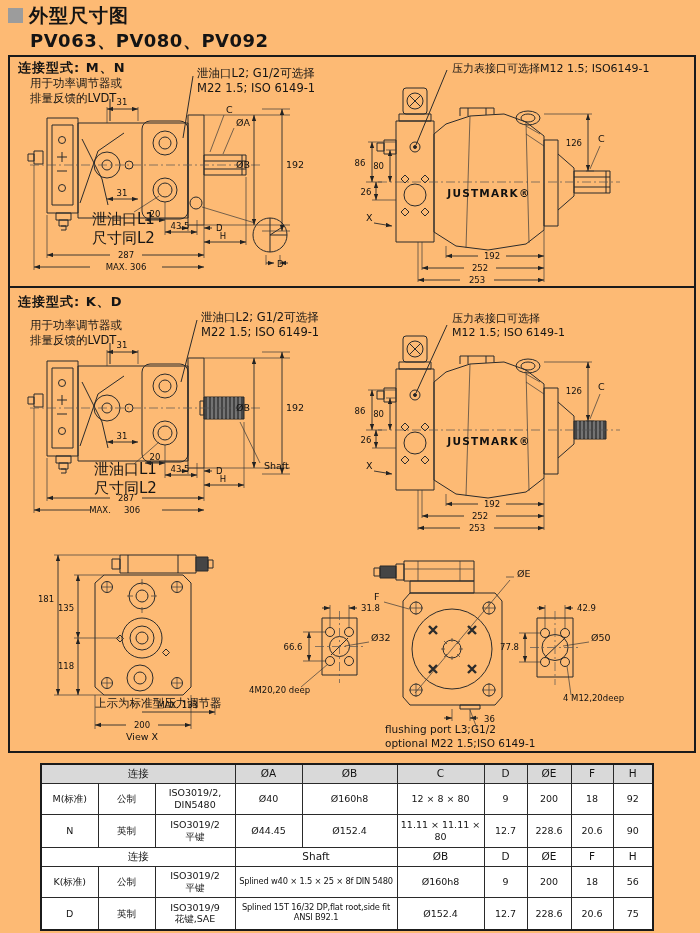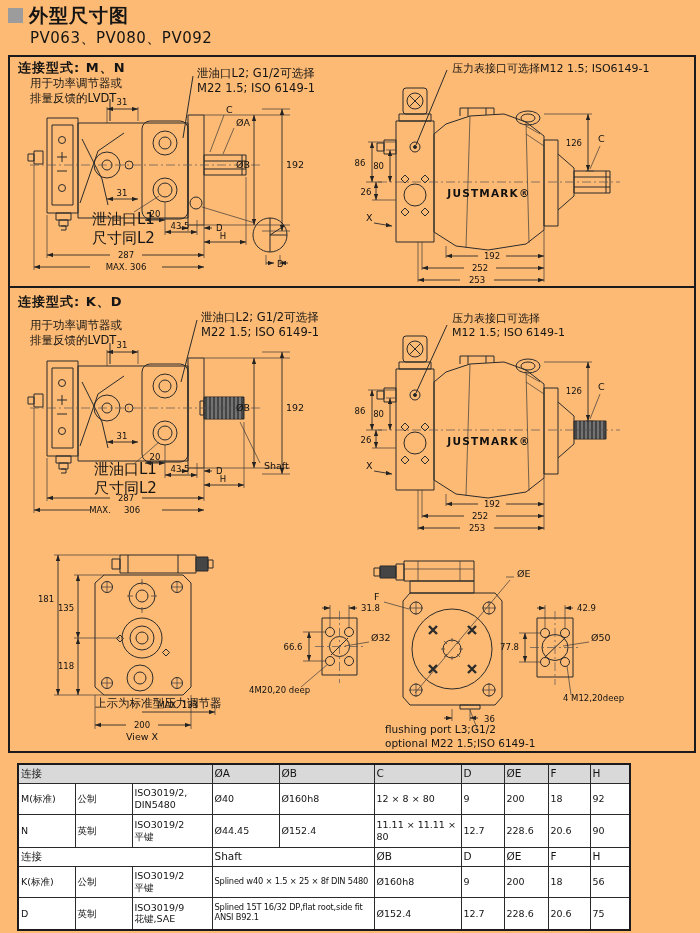--- a/index.html
+++ b/index.html
@@ -2,38 +2,38 @@
 <html><head>
 <meta charset="utf-8">
 <style>
   *{margin:0;padding:0;box-sizing:border-box}
   html,body{background:#fff}
   body{width:700px;height:933px;font-family:"DejaVu Sans","Liberation Sans",sans-serif;color:#141414}
   .page{position:relative;width:700px;height:933px;background:#fdba74;overflow:hidden}
   .abs{position:absolute}
   .sq{width:15px;height:15px;background:#9c9c9c}
   .h1{font-size:19px;font-weight:bold;letter-spacing:1px}
-  .h2{font-size:15px;font-weight:normal;letter-spacing:.5px}
+  .h2{font-size:18px;font-weight:bold;letter-spacing:.5px}
   .secbox{border:2px solid #1b1b1b;background:transparent}
   .divider{background:#1b1b1b}
   .heading{font-size:13px;font-weight:bold;letter-spacing:1px}
   .note{font-size:11.5px;line-height:1.3;white-space:pre-line}
   .note.sm{font-size:10.5px}
   .note.xs{font-size:15px;line-height:1.25}
   svg.draw{position:absolute;overflow:visible}
   svg.draw *{vector-effect:non-scaling-stroke}
   svg text{font-family:"DejaVu Sans","Liberation Sans",sans-serif;font-size:8.5px;fill:#111;stroke:none}
   svg text.lg{font-size:9.5px}
   svg text.brand{font-size:10.5px;font-weight:bold;letter-spacing:1.2px}
   .ln{stroke:#2b2b2b;stroke-width:1;fill:none}
   .thin{stroke:#3a3a3a;stroke-width:.7;fill:none}
   .dim{stroke:#2b2b2b;stroke-width:.9;fill:none}
   .cl{stroke:#555;stroke-width:.7;fill:none;stroke-dasharray:9 3 2 3}
   
-  table.spec{position:absolute;left:17px;top:763px;width:612px;border-collapse:collapse;
+  table.spec{position:absolute;left:40px;top:763px;width:612px;border-collapse:collapse;text-align:center;
              font-size:9.5px;border:2px solid #1b1b1b;background:#fff;table-layout:fixed}
   table.spec td{border:1px solid #2a2a2a;padding:1px 2px;vertical-align:middle;line-height:1.2;overflow:hidden}
   tr.hd td{background:#d9d9d9;font-size:10.5px;height:19px}
   tr.hd2 td{background:#fff;font-size:10.5px;height:19px}
   tr.r1{height:31px} tr.r2{height:33px}
   td.pre{white-space:pre-line}
   td.shaft{font-size:8.3px;white-space:pre-line;letter-spacing:-.2px}
   td.vt{vertical-align:top}
 </style>
 </head>

